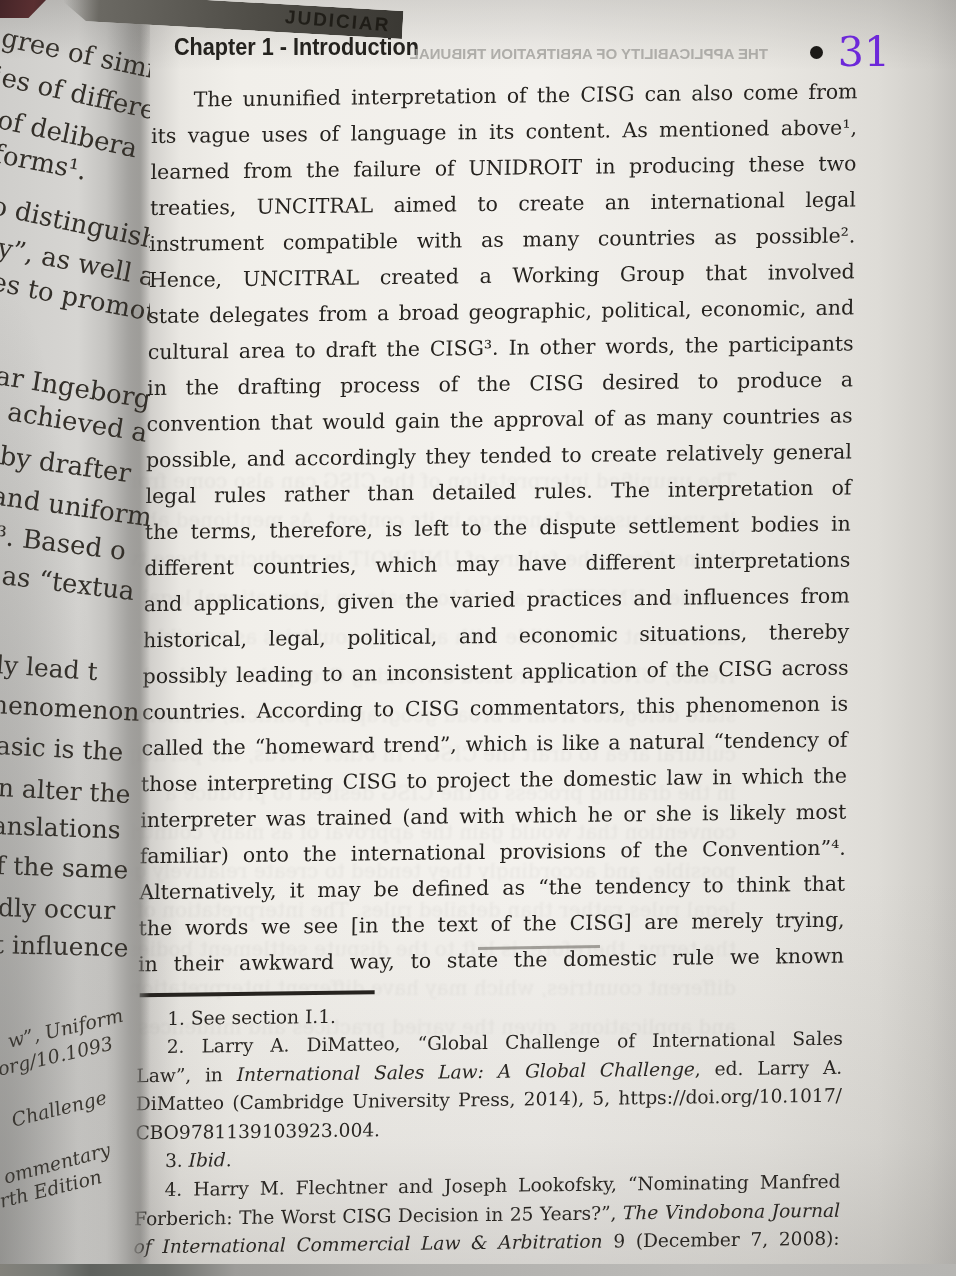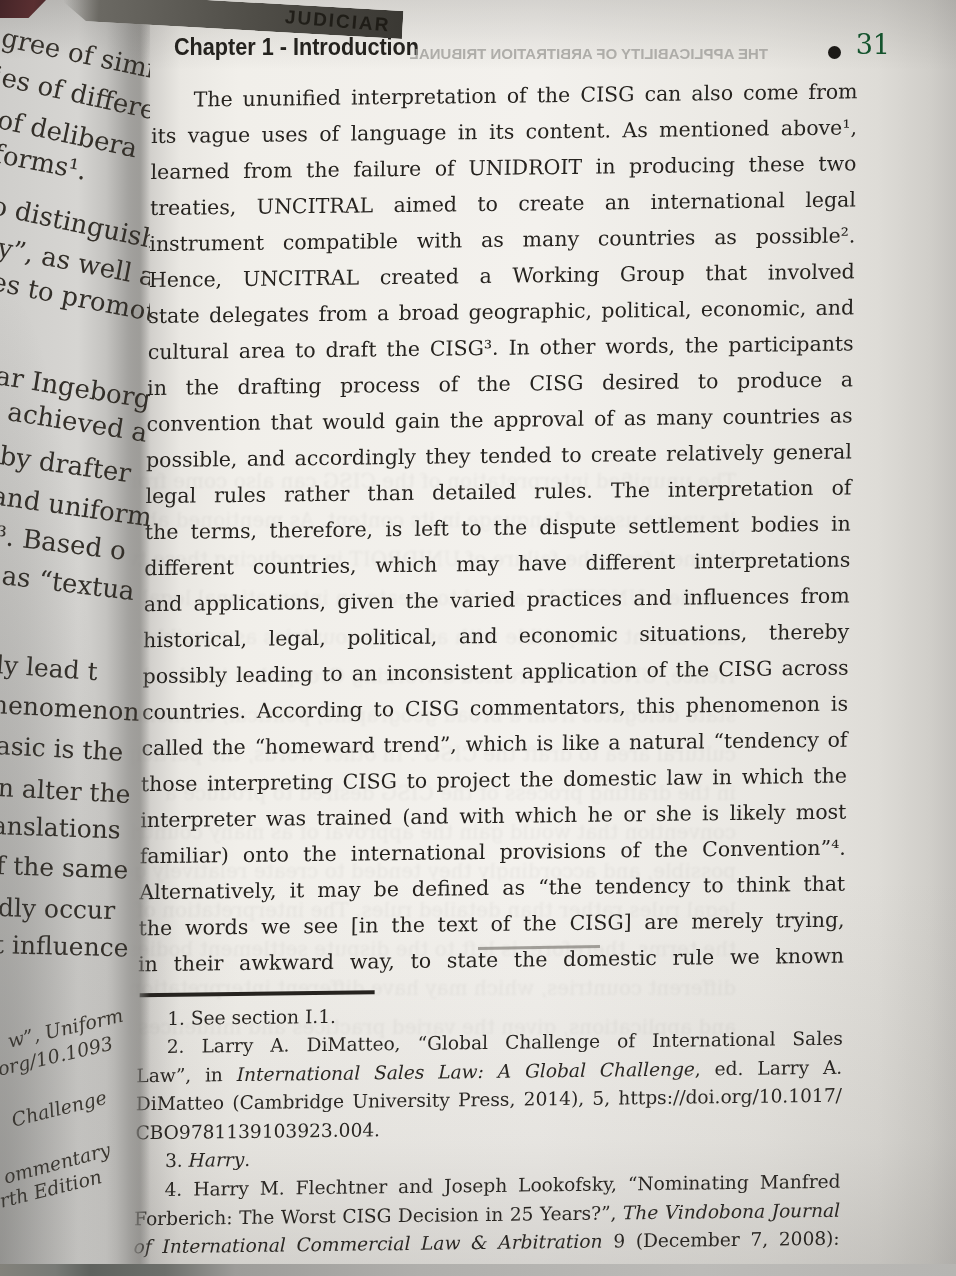--- a/index.html
+++ b/index.html
@@ -84,21 +84,21 @@
     font-family:"Liberation Sans",sans-serif;font-weight:700;font-size:23px;color:#24221e;
     transform:scaleX(.94);transform-origin:left center;white-space:nowrap;
   }
   .ghost-header{
     position:absolute;z-index:2;left:408px;top:45px;width:360px;height:22px;overflow:hidden;
     transform:scaleX(-1);font-family:"Liberation Sans",sans-serif;font-weight:700;font-size:15px;
     color:#a09f9b;opacity:.8;filter:blur(.7px);white-space:nowrap;
   }
   .page-number{position:absolute;z-index:2;right:66px;top:30px;display:flex;align-items:flex-start;gap:15px;}
   .page-number .dot{width:13px;height:13px;border-radius:50%;background:#1c1a17;margin-top:16px;}
-  .page-number .num{font-size:27px;line-height:1.1;color:#14532d;}
+  .page-number .num{font-size:41px;line-height:1.1;color:#6d28d9;}
   
   .page-content{
     position:absolute;z-index:2;left:152px;top:82px;width:706px;
     transform:rotate(-0.7deg) skewX(-1.6deg);transform-origin:top left;
   }
   .body-line{
     font-size:20.5px;line-height:36px;color:#26231f;
     text-align:justify;text-align-last:justify;
   }
   .body-line:first-child{text-indent:42px;}
@@ -192,21 +192,21 @@
         <div class="body-line">in their awkward way, to state the domestic rule we known</div>
       </div>
     <div class="fn-sep"></div>
     <div>
 
     <div class="fn-line indent last"><span>1. See section I.1.</span></div>
         <div class="fn-line indent"><span>2. Larry A. DiMatteo, “Global Challenge of International Sales</span></div>
         <div class="fn-line"><span>Law”, in </span><span class="it">International Sales Law: A Global Challenge</span><span>, ed. Larry A.</span></div>
         <div class="fn-line"><span>DiMatteo (Cambridge University Press, 2014), 5, https://doi.org/10.1017/</span></div>
         <div class="fn-line last"><span>CBO9781139103923.004.</span></div>
-        <div class="fn-line indent last"><span>3. </span><span class="it">Harry</span><span>.</span></div>
+        <div class="fn-line indent last"><span>3. </span><span class="it">Ibid</span><span>.</span></div>
         <div class="fn-line indent"><span>4. Harry M. Flechtner and Joseph Lookofsky, “Nominating Manfred</span></div>
         <div class="fn-line"><span>Forberich: The Worst CISG Decision in 25 Years?”, </span><span class="it">The Vindobona Journal</span></div>
         <div class="fn-line last"><span class="it">of International Commercial Law &amp; Arbitration</span><span> 9 (December 7, 2008): 202.</span></div>
       </div>
   </div>
 
   <div class="left-page">
 
   <div class="frag">gree of simila</div>
       <div class="frag">ies of differe</div>

